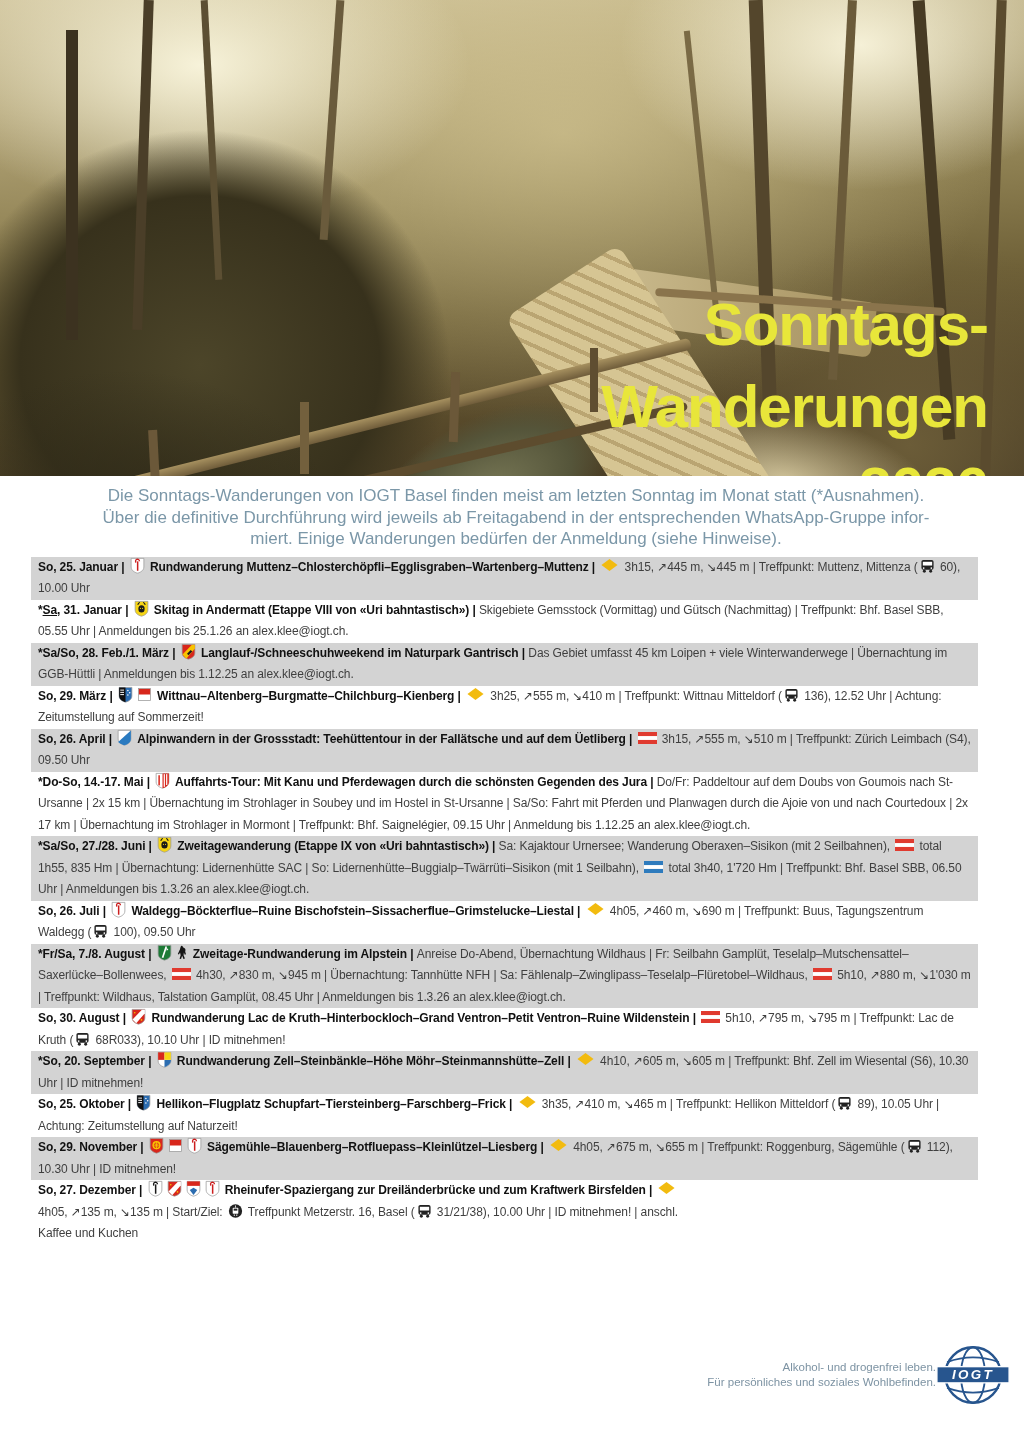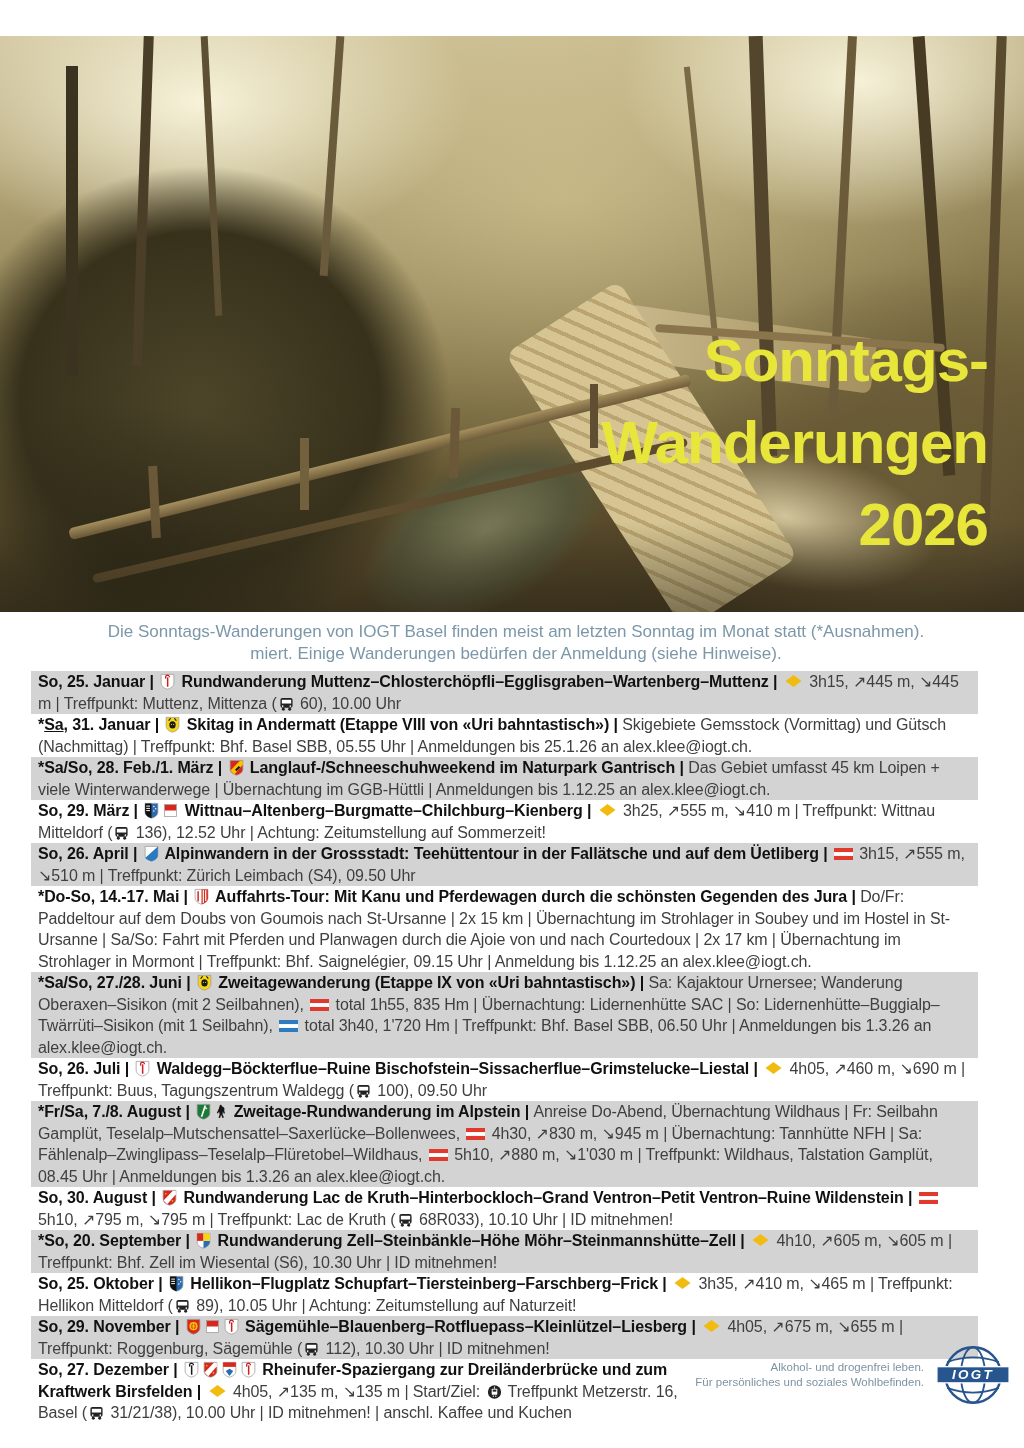--- a/index.html
+++ b/index.html
@@ -1,23 +1,23 @@
 <!DOCTYPE html>
 <html><head>
 <meta charset="utf-8">
 <style>
   html,body{margin:0;padding:0;background:#fff;}
   .page{position:relative;width:1024px;height:1448px;background:#fff;overflow:hidden;
         font-family:"Liberation Sans","DejaVu Sans",sans-serif;}
 
   
-  .photo{position:relative;width:1024px;height:576px;overflow:hidden;
+  .photo{position:relative;width:1024px;height:476px;overflow:hidden;
     background:
       radial-gradient(620px 420px at 55% 28%, rgba(226,212,160,.55), rgba(226,212,160,0) 70%),
-      linear-gradient(175deg,#cfc39b 0%,#b4a679 20%,#8d7f51 45%,#6f6138 63%,#57492a 82%,#433722 100%); margin-top: 36px;}
+      linear-gradient(175deg,#cfc39b 0%,#b4a679 20%,#8d7f51 45%,#6f6138 63%,#57492a 82%,#433722 100%);}
   .ph{position:absolute;}
   .a1{left:-70px;top:-90px;width:540px;height:310px;border-radius:50%;
       background:radial-gradient(closest-side,rgba(250,246,222,.95),rgba(250,246,222,0));}
   .a2{left:620px;top:-100px;width:480px;height:290px;border-radius:50%;
       background:radial-gradient(closest-side,rgba(252,248,225,.9),rgba(252,248,225,0));}
   .a4{left:-50px;top:130px;width:500px;height:470px;border-radius:50%;
       background:radial-gradient(closest-side,#4c4529,#37311c 72%,rgba(55,49,28,0));}
   .a5{left:-90px;top:370px;width:430px;height:330px;border-radius:50%;
       background:radial-gradient(closest-side,#2f2a18,rgba(47,42,24,0));}
   .a6{left:690px;top:230px;width:440px;height:430px;border-radius:50%;
@@ -54,37 +54,37 @@
 
   .title{position:absolute;right:36px;top:284px;text-align:right;
          font-weight:bold;font-size:60px;line-height:82px;letter-spacing:-1px;
          color:#e8e63a;}
 
   
   .intro{margin:9px 30px 0 38px;color:#7b97a8;font-size:17px;line-height:21.5px;}
   .intro span{display:block;text-align:center;}
 
   
-  .events{margin:7px 46px 0 31px;font-size:16px;line-height:21.5px;letter-spacing:-0.1px;}
+  .events{margin:7px 46px 0 31px;font-size:12px;line-height:21.5px;letter-spacing:-0.1px;}
   .row{padding:0 6px 0 7px;}
   .row.shaded{background:#d3d3d3;}
   .row:last-child{padding-right:270px;}
   .bld{font-weight:bold;color:#111;}
   .reg{color:#3f3f3f;}
   .und{text-decoration:underline;}
 
   .ic{display:inline-block;width:15px;height:17px;margin:0 2px;vertical-align:-3px;}
   .ic svg{display:block;width:100%;height:100%;}
   .ic-trail{width:19px;height:14px;vertical-align:-1px;}
   .ic-berg,.ic-alpin{width:19px;height:12px;vertical-align:-1px;}
   .ic-bus,.ic-tram{width:15px;height:14px;vertical-align:-2px;}
   .ic-appenzell{width:12px;height:17px;vertical-align:-3px;}
 
   
-  .footer{position:absolute;right:14px;top:1338px;display:flex;align-items:center;gap:12px;}
+  .footer{position:absolute;right:14px;top:1338px;display:flex;align-items:center;}
   .slogan{text-align:right;color:#7d93a3;font-size:11.5px;line-height:15px;}
   .logo{width:74px;height:74px;font-style:italic;}
   .logo svg{display:block;width:100%;height:100%;}
 </style>
 </head>
 <body>
 
 <div class="page">
 
   <header class="photo">
@@ -117,20 +117,21 @@
 
     <div class="title">
       <div>Sonntags-</div>
       <div>Wanderungen</div>
       <div>2026</div>
     </div>
   </header>
 
   <p class="intro">
     <span>Die Sonntags-Wanderungen von IOGT Basel finden meist am letzten Sonntag im Monat statt (*Ausnahmen).</span>
+    <span>Über die definitive Durchführung wird jeweils ab Freitagabend in der entsprechenden WhatsApp-Gruppe infor-</span>
     <span>miert. Einige Wanderungen bedürfen der Anmeldung (siehe Hinweise).</span>
   </p>
 
   <main class="events" id="events">
       <div class="row shaded"><span class="bld">So, 25. Januar | </span><span class="ic ic-baselland"><svg viewBox="0 0 20 22">
             <path d="M1.5 1.5h17v11.5c0 5.5-6.5 7.8-8.5 8.2-2-.4-8.5-2.7-8.5-8.2z" fill="#fff" stroke="#999" stroke-width="1"></path>
             <path d="M12.6 5.2a2.6 2.6 0 1 0-4.4 1.9" fill="none" stroke="#cc1f1f" stroke-width="1.8"></path>
             <rect x="9.2" y="5.5" width="2" height="12.5" fill="#cc1f1f"></rect>
           </svg></span><span class="bld"> Rundwanderung Muttenz–Chlosterchöpfli–Egglisgraben–Wartenberg–Muttenz | </span><span class="ic ic-trail"><svg viewBox="0 0 18 18" preserveAspectRatio="none">
             <rect x="3.6" y="3.6" width="10.8" height="10.8" fill="#f2bb0f" transform="rotate(45 9 9)"></rect>

